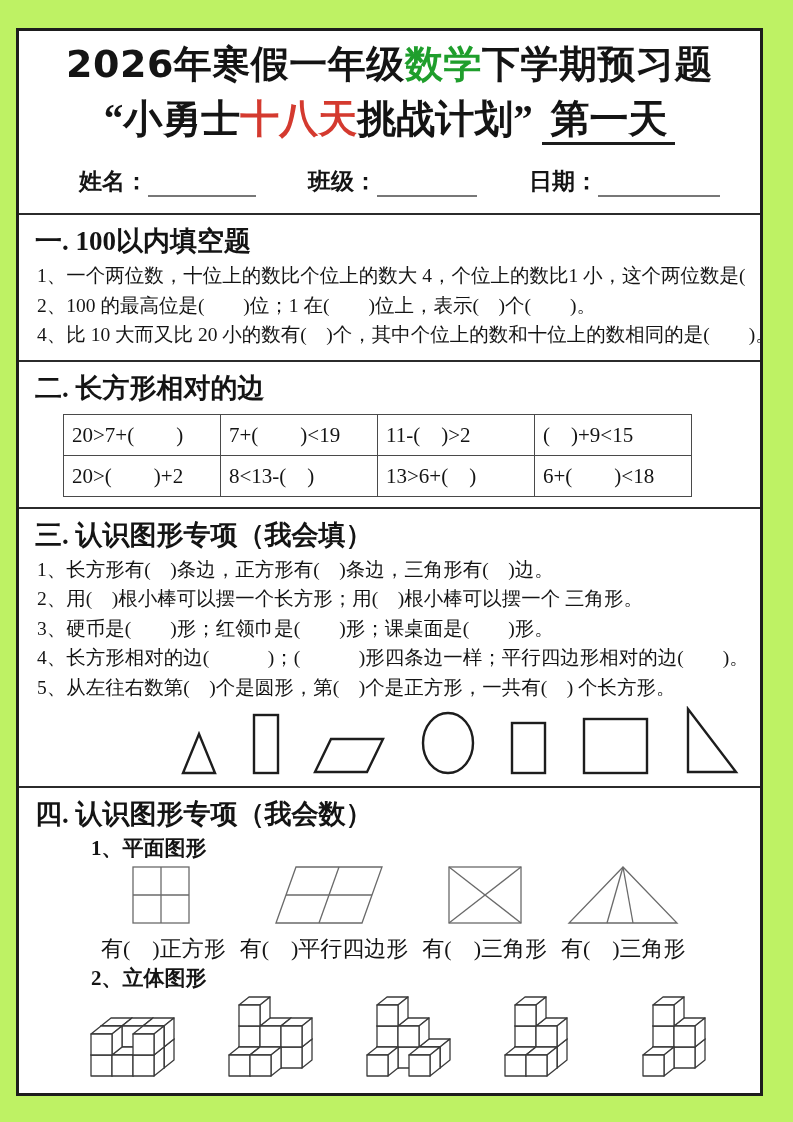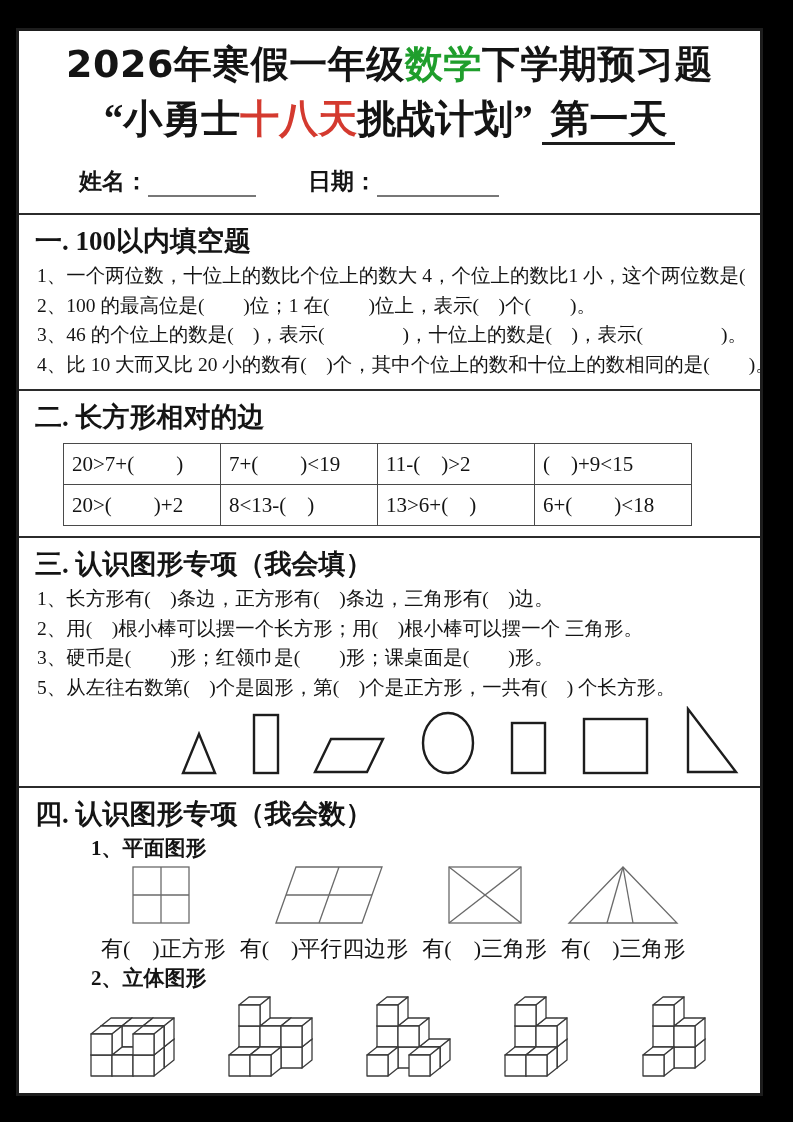--- a/index.html
+++ b/index.html
@@ -1,16 +1,16 @@
 <!DOCTYPE html>
 <html><head>
 <meta charset="utf-8">
 <style>
   html,body{margin:0;padding:0;background:#f7f6f4;}
-  .page{position:relative;width:793px;height:1122px;background:#000000;overflow:hidden;
+  .page{position:relative;width:793px;height:1122px;background:#bef264;overflow:hidden;
         font-family:"Liberation Serif","DejaVu Serif",serif;color:#141414;}
   .frame{position:absolute;left:16px;top:28px;width:747px;height:1068px;
          border:3px solid #1d1d1d;box-sizing:border-box;padding:0 10px;overflow:hidden;background:#fff;}
   .title{margin-top:8px;text-align:center;font-family:"DejaVu Sans","Liberation Sans",sans-serif;
          font-weight:900;font-size:38px;letter-spacing:0.5px;white-space:nowrap;}
   .subtitle{margin-top:2px;text-align:center;font-size:39px;font-weight:700;white-space:nowrap;}
   .subtitle .day{border-bottom:3px solid #1d1d1d;padding:0 8px 2px;}
   .fields{display:flex;margin:20px 0 16px 50px;gap:52px;font-size:23px;font-weight:700;align-items:flex-end;}
   .blank{display:inline-block;border-bottom:2px solid #777;height:22px;vertical-align:bottom;}
   .b1{width:108px}.b2{width:100px}.b3{width:122px}
@@ -37,29 +37,29 @@
 
     <div class="title">
       <span>2026年寒假一年级</span><span style="color: rgb(31, 158, 44);">数学</span><span>下学期预习题</span>
     </div>
     <div class="subtitle">
       <span>“小勇士</span><span style="color: rgb(212, 58, 47);">十八天</span><span>挑战计划”</span>
       <span class="day">第一天</span>
     </div>
     <div class="fields">
       <span><span>姓名：</span><span class="blank b1"></span></span>
+      <span><span>班级：</span><span class="blank b2"></span></span>
       <span><span>日期：</span><span class="blank b3"></span></span>
     </div>
 
     <div class="divider"></div>
 
     <div class="sec-head">一. 100以内填空题</div>
     <div class="item">1、一个两位数，十位上的数比个位上的数大 4，个位上的数比1 小，这个两位数是(　　)。</div>
     <div class="item">2、100 的最高位是(　　)位；1 在(　　)位上，表示(　)个(　　)。</div>
-    <div class="item">3、46 的个位上的数是(　)，表示(　　　　)，十位上的数是(　)，表示(　　　　)。</div>
     <div class="item">4、比 10 大而又比 20 小的数有(　)个，其中个位上的数和十位上的数相同的是(　　)。</div>
 
     <div class="divider"></div>
 
     <div class="sec-head">二. 长方形相对的边</div>
     <table class="bracket-table">
       <tbody>
           <tr>
         <td>20&gt;7+(　　)</td>
         <td>7+(　　)&lt;19</td>
@@ -74,20 +74,21 @@
       </tr>
     </tbody>
       </table>
 
     <div class="divider"></div>
 
     <div class="sec-head">三. 认识图形专项（我会填）</div>
     <div class="item">1、长方形有(　)条边，正方形有(　)条边，三角形有(　)边。</div>
     <div class="item">2、用(　)根小棒可以摆一个长方形；用(　)根小棒可以摆一个 三角形。</div>
     <div class="item">3、硬币是(　　)形；红领巾是(　　)形；课桌面是(　　)形。</div>
+    <div class="item">4、长方形相对的边(　　　)；(　　　)形四条边一样；平行四边形相对的边(　　)。</div>
     <div class="item">5、从左往右数第(　)个是圆形，第(　)个是正方形，一共有(　) 个长方形。</div>
     <div class="shapes-row">
       <svg width="40" height="46">
           <polygon points="20,4 4,43 36,43"></polygon>
         </svg>
       <svg width="30" height="64">
           <rect x="3" y="3" width="24" height="58"></rect>
         </svg>
       <svg width="74" height="40">
           <polygon points="18,3 70,3 54,36 2,36"></polygon>

